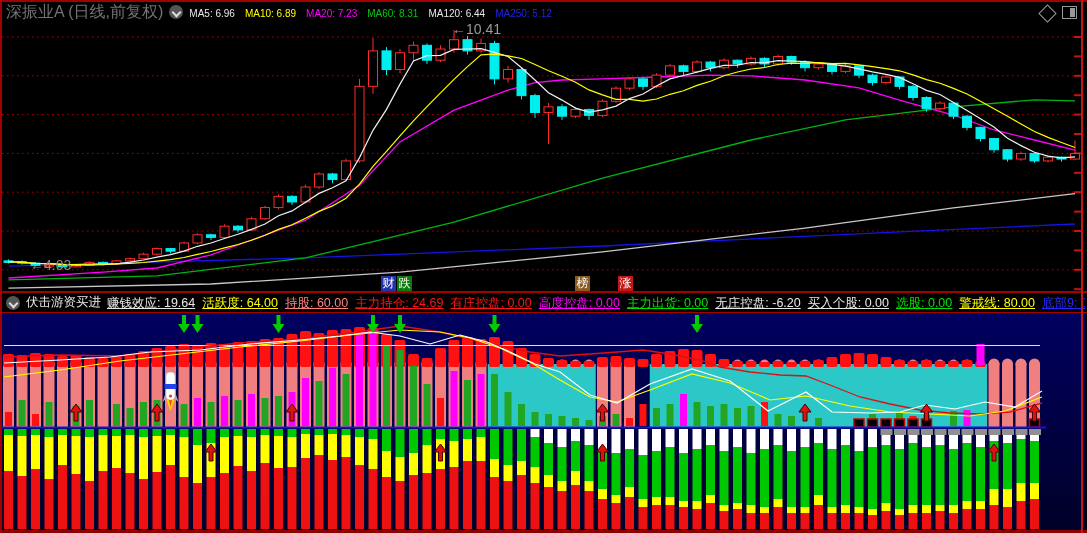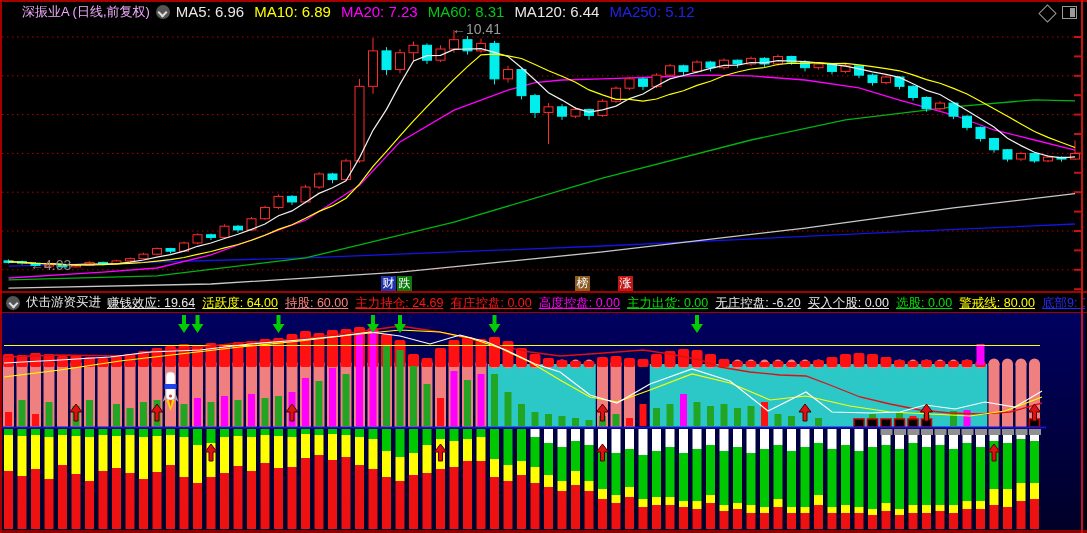--- a/index.html
+++ b/index.html
@@ -1,26 +1,26 @@
 <!DOCTYPE html>
 <html><head>
 <meta charset="utf-8">
 <style>
   html,body{margin:0;padding:0;background:#000;}
   #app{position:relative;width:1087px;height:533px;background:#000;overflow:hidden;
        font-family:"Liberation Sans","DejaVu Sans",sans-serif;}
   
   #topbar{position:absolute;left:2px;top:1px;width:1083px;height:22px;background:#000;
           display:flex;align-items:center;white-space:nowrap;overflow:hidden;z-index:5;}
-  #topbar .title{color:#f0abfc;font-size:13px;margin-left:20px;}
+  #topbar .title{color:#737373;font-size:16px;margin-left:4px;}
   .circle-chev{display:inline-block;width:14px;height:14px;border-radius:50%;background:#555;
                margin:0 6px;position:relative;flex:0 0 auto;}
   .circle-chev:after{content:"";position:absolute;left:3.5px;top:4px;width:5px;height:5px;
                border-right:2px solid #ddd;border-bottom:2px solid #ddd;transform:rotate(45deg);}
-  .ma-label{font-size:15px;margin-right:10px;}
+  .ma-label{font-size:10px;margin-right:10px;}
   
   #winicons{position:absolute;right:10px;top:6px;z-index:6;display:flex;gap:8px;}
   .icon-diamond{width:11px;height:11px;border:1px solid #999;transform:rotate(45deg);margin-top:1px;}
   .icon-box{width:13px;height:11px;border:1px solid #999;position:relative;}
   .icon-box:after{content:"";position:absolute;right:1px;top:1px;bottom:1px;width:5px;background:#999;}
   
   #indbar{position:absolute;left:2px;top:293px;width:1083px;height:19px;background:#000;
           display:flex;align-items:center;white-space:nowrap;overflow:hidden;z-index:5;}
   #indbar .title{color:#e8e8e8;font-size:12.5px;margin-right:6px;}
   .ind-field{font-size:12.5px;margin-right:7px;text-decoration:underline;}

